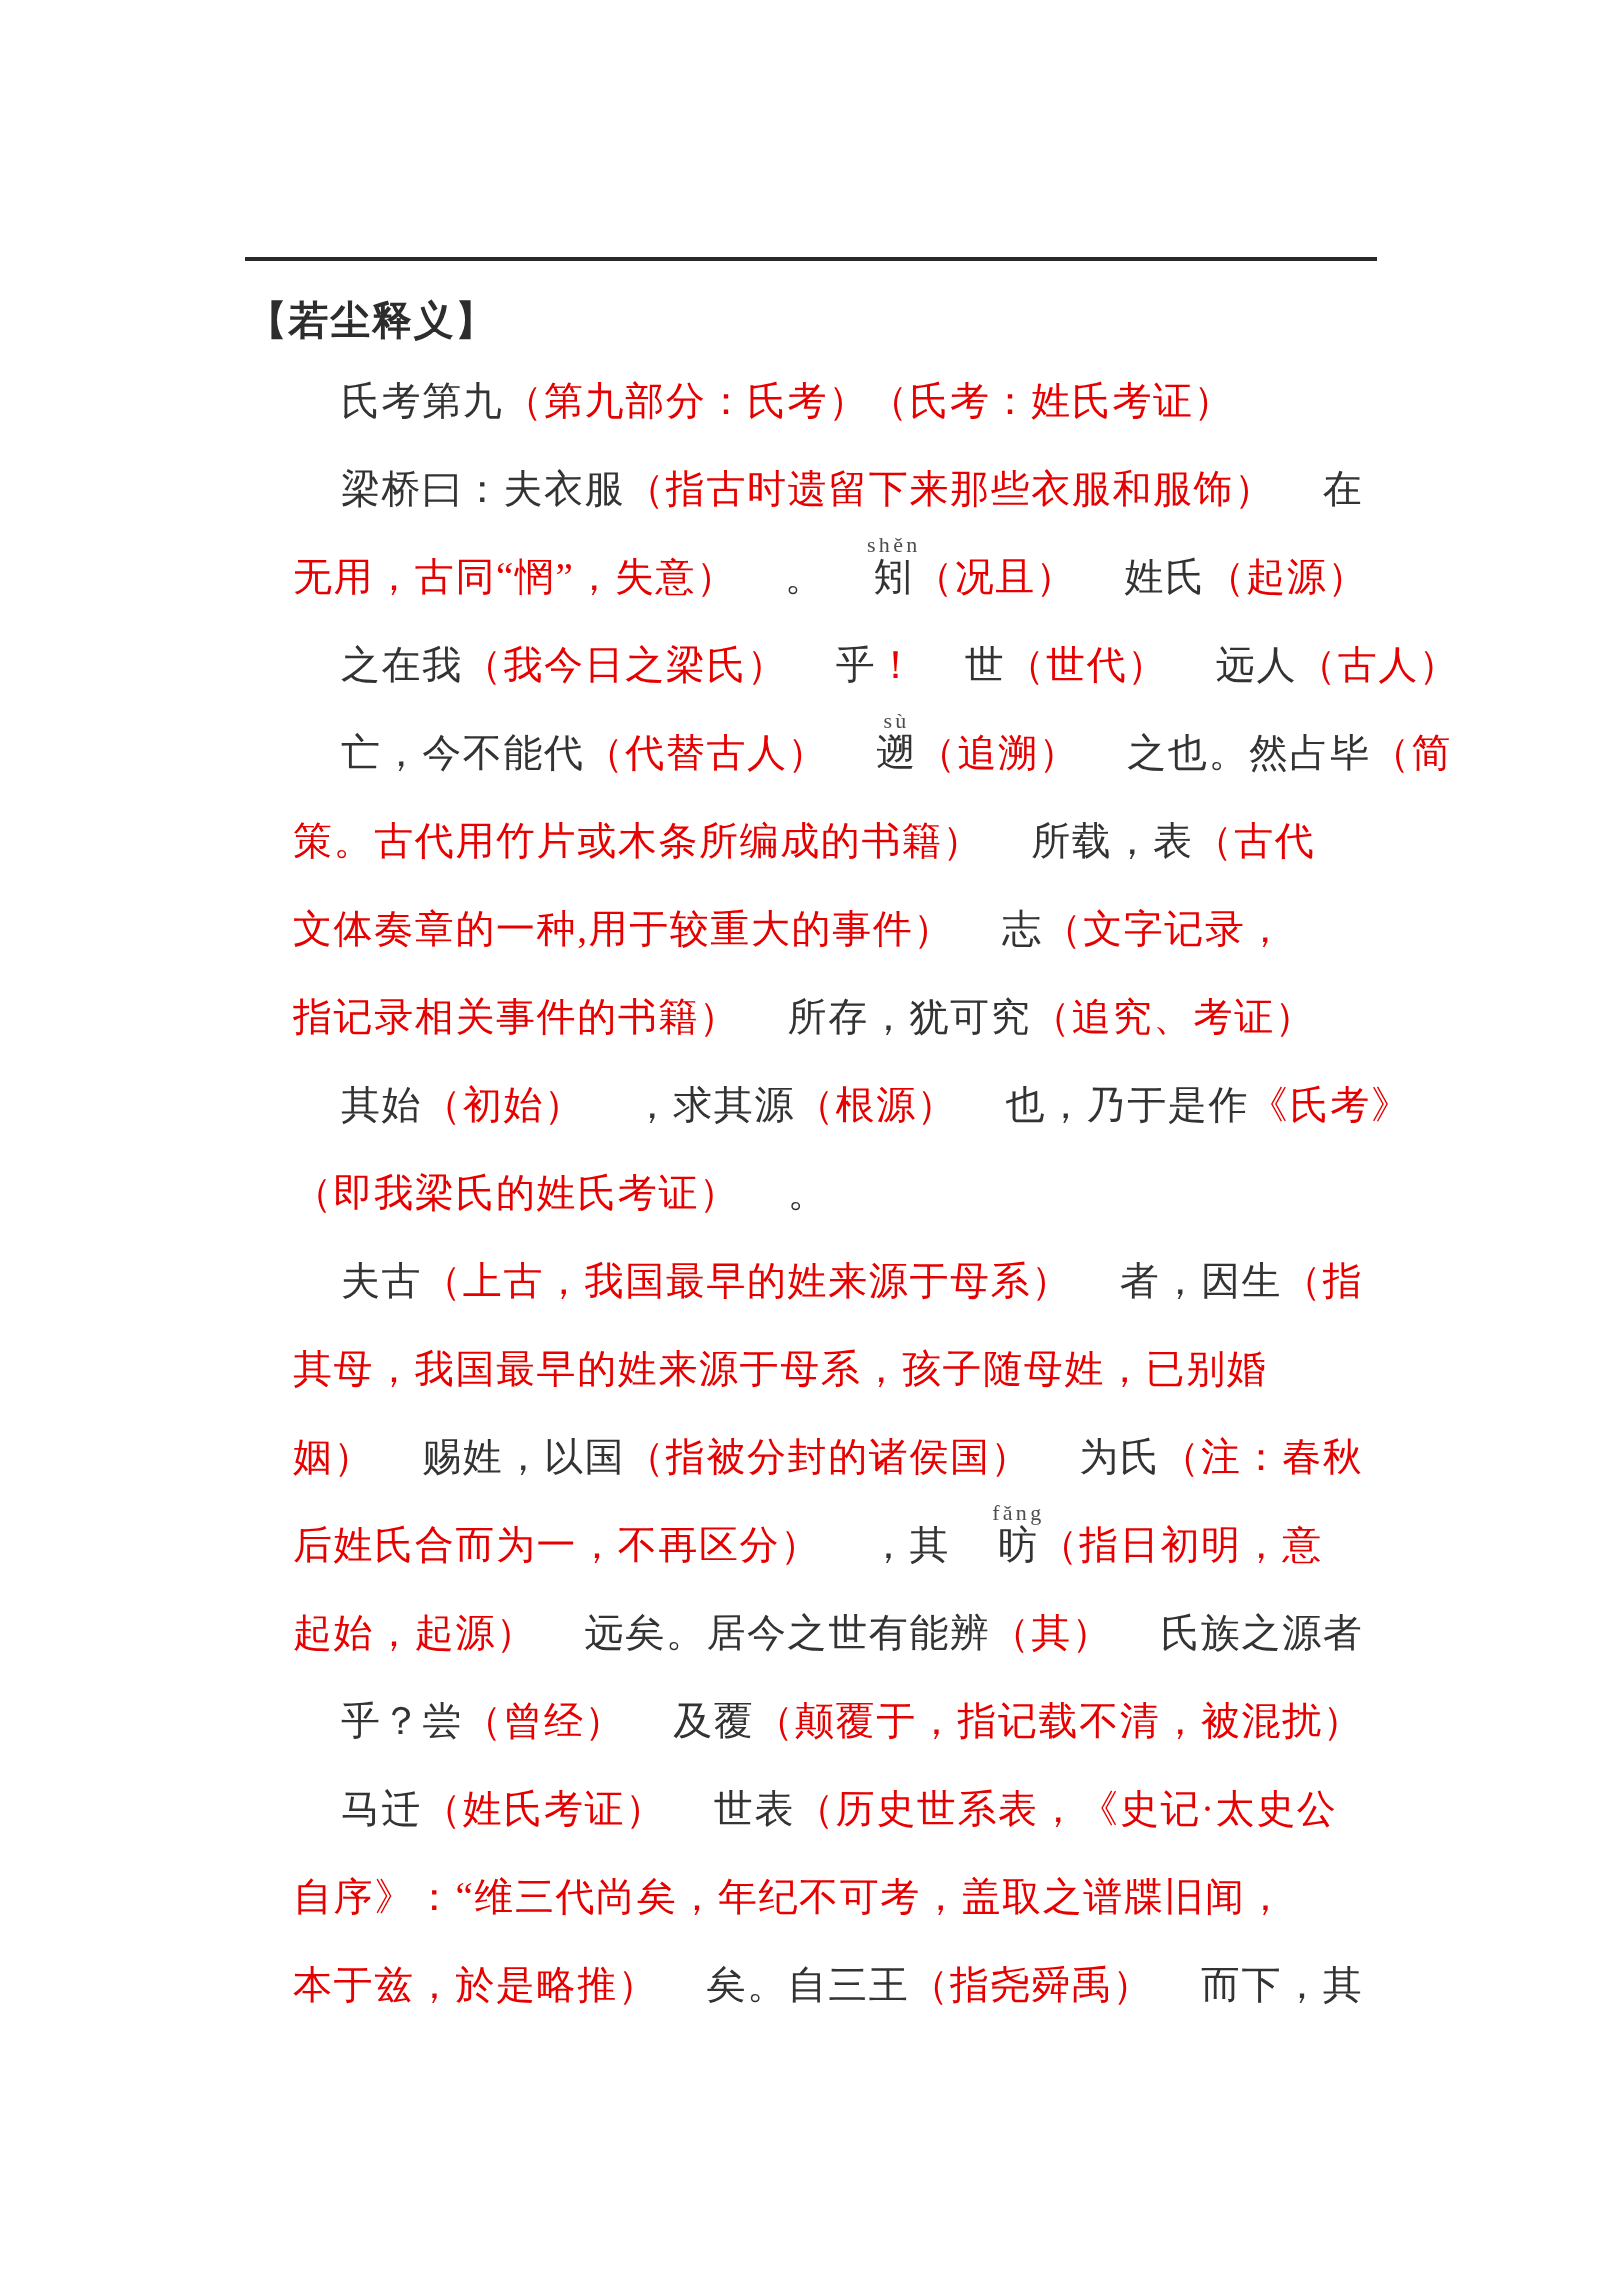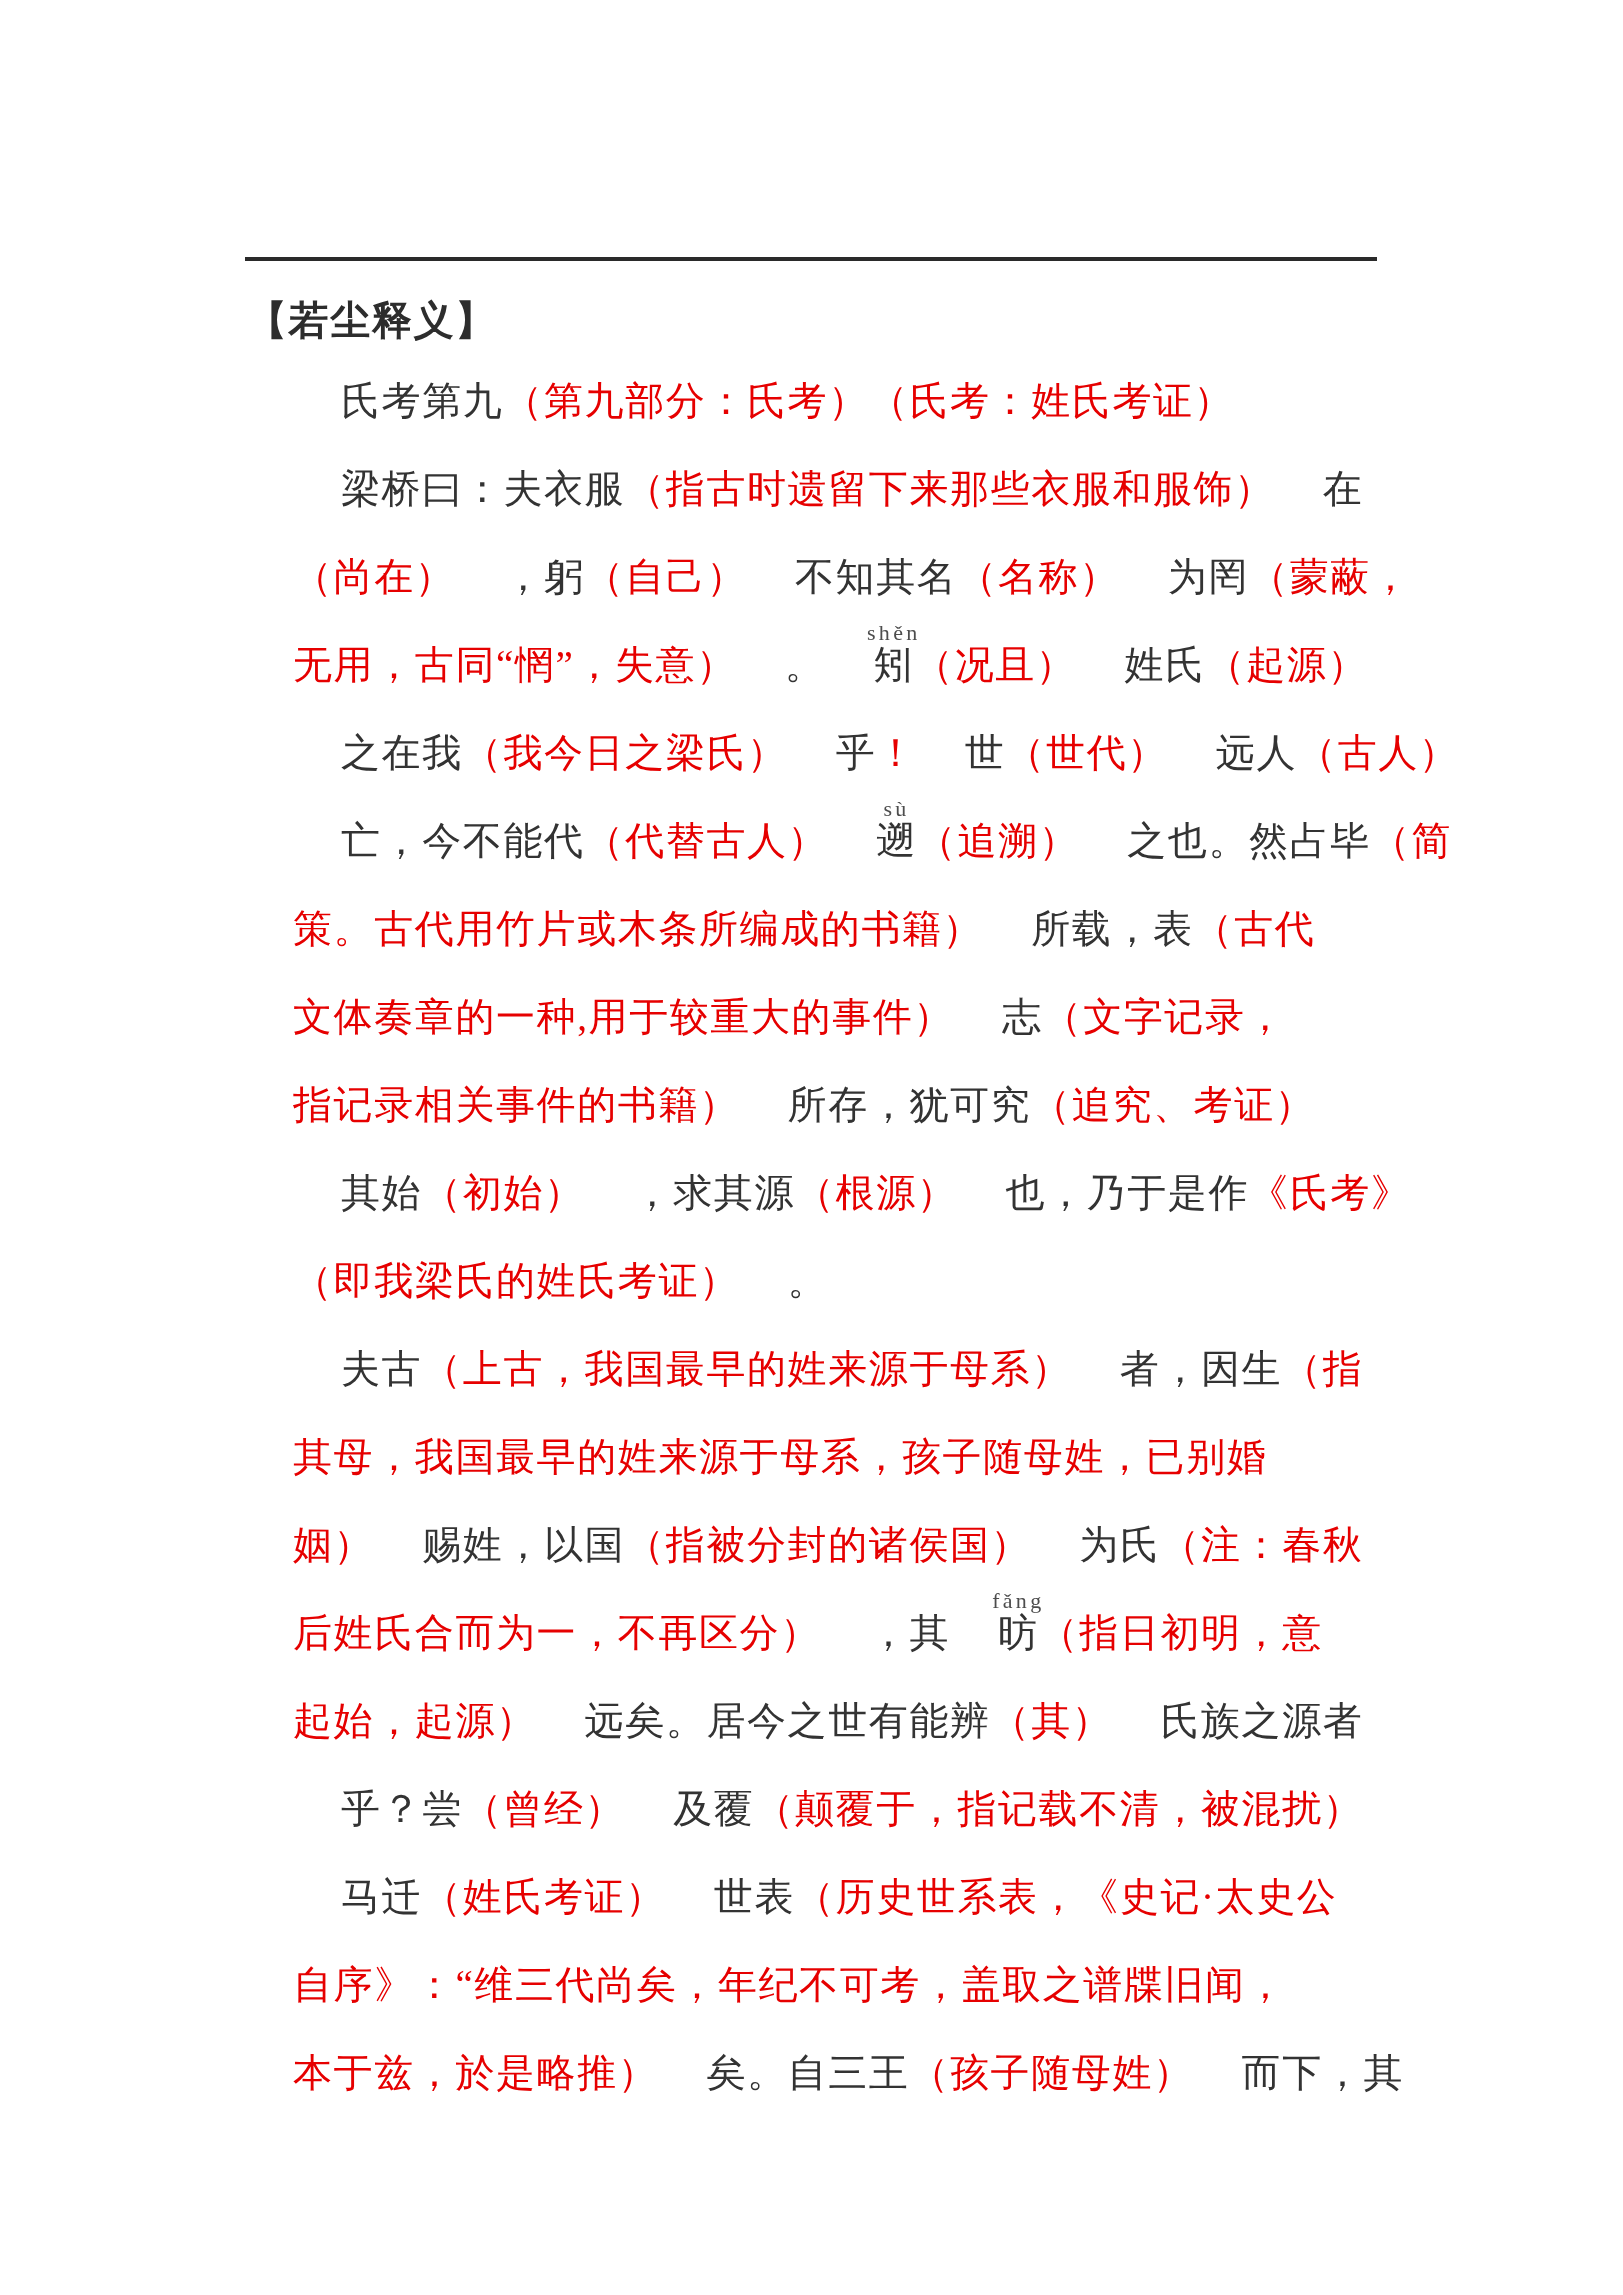--- a/index.html
+++ b/index.html
@@ -61,32 +61,31 @@
 </head>
 <body>
 
 <div class="divider"></div>
 
 <h1 class="heading">【若尘释义】</h1>
 
 <div class="body-text" id="body-lines">
     <div class="line"><span class="seg ink">氏考第九</span><span class="seg red">（第九部分：氏考）（氏考：姓氏考证）</span></div>
     <div class="line"><span class="seg ink">梁桥曰：夫衣服</span><span class="seg red">（指古时遗留下来那些衣服和服饰）</span><span class="seg ink">在</span></div>
-    <div class="line"><span class="seg red">（尚在）</span><span class="seg ink">，躬</span><span class="seg red">（自己）</span><span class="seg ink">不知其名</span><span class="seg red">（名称）</span><span class="seg ink">为罔</span><span class="seg red">（蒙蔽，</span></div>
     <div class="line"><span class="seg red">无用，古同“惘”，失意）</span><span class="seg ink">。</span><span class="ruby-wrap seg ink"><span class="pinyin">shěn</span><span>矧</span></span><span class="seg red">（况且）</span><span class="seg ink">姓氏</span><span class="seg red">（起源）</span></div>
     <div class="line"><span class="seg ink">之在我</span><span class="seg red">（我今日之梁氏）</span><span class="seg ink">乎</span><span class="seg red">！</span><span class="seg ink">世</span><span class="seg red">（世代）</span><span class="seg ink">远人</span><span class="seg red">（古人）</span></div>
     <div class="line"><span class="seg ink">亡，今不能代</span><span class="seg red">（代替古人）</span><span class="ruby-wrap seg ink"><span class="pinyin">sù</span><span>遡</span></span><span class="seg red">（追溯）</span><span class="seg ink">之也。然占毕</span><span class="seg red">（简</span></div>
     <div class="line"><span class="seg red">策。古代用竹片或木条所编成的书籍）</span><span class="seg ink">所载，表</span><span class="seg red">（古代</span></div>
     <div class="line"><span class="seg red">文体奏章的一种,用于较重大的事件）</span><span class="seg ink">志</span><span class="seg red">（文字记录，</span></div>
     <div class="line"><span class="seg red">指记录相关事件的书籍）</span><span class="seg ink">所存，犹可究</span><span class="seg red">（追究、考证）</span></div>
     <div class="line"><span class="seg ink">其始</span><span class="seg red">（初始）</span><span class="seg ink">，求其源</span><span class="seg red">（根源）</span><span class="seg ink">也，乃于是作</span><span class="seg red">《氏考》</span></div>
     <div class="line"><span class="seg red">（即我梁氏的姓氏考证）</span><span class="seg ink">。</span></div>
     <div class="line"><span class="seg ink">夫古</span><span class="seg red">（上古，我国最早的姓来源于母系）</span><span class="seg ink">者，因生</span><span class="seg red">（指</span></div>
     <div class="line"><span class="seg red">其母，我国最早的姓来源于母系，孩子随母姓，已别婚</span></div>
     <div class="line"><span class="seg red">姻）</span><span class="seg ink">赐姓，以国</span><span class="seg red">（指被分封的诸侯国）</span><span class="seg ink">为氏</span><span class="seg red">（注：春秋</span></div>
     <div class="line"><span class="seg red">后姓氏合而为一，不再区分）</span><span class="seg ink">，其</span><span class="ruby-wrap seg ink"><span class="pinyin">fǎng</span><span>昉</span></span><span class="seg red">（指日初明，意</span></div>
     <div class="line"><span class="seg red">起始，起源）</span><span class="seg ink">远矣。居今之世有能辨</span><span class="seg red">（其）</span><span class="seg ink">氏族之源者</span></div>
     <div class="line"><span class="seg ink">乎？尝</span><span class="seg red">（曾经）</span><span class="seg ink">及覆</span><span class="seg red">（颠覆于，指记载不清，被混扰）</span></div>
     <div class="line"><span class="seg ink">马迁</span><span class="seg red">（姓氏考证）</span><span class="seg ink">世表</span><span class="seg red">（历史世系表，《史记·太史公</span></div>
     <div class="line"><span class="seg red">自序》：“维三代尚矣，年纪不可考，盖取之谱牒旧闻，</span></div>
-    <div class="line"><span class="seg red">本于兹，於是略推）</span><span class="seg ink">矣。自三王</span><span class="seg red">（孩子随母姓）</span><span class="seg ink">而下，其</span></div>
+    <div class="line"><span class="seg red">本于兹，於是略推）</span><span class="seg ink">矣。自三王</span><span class="seg red">（指尧舜禹）</span><span class="seg ink">而下，其</span></div>
   </div>
 
 
 </body></html>

